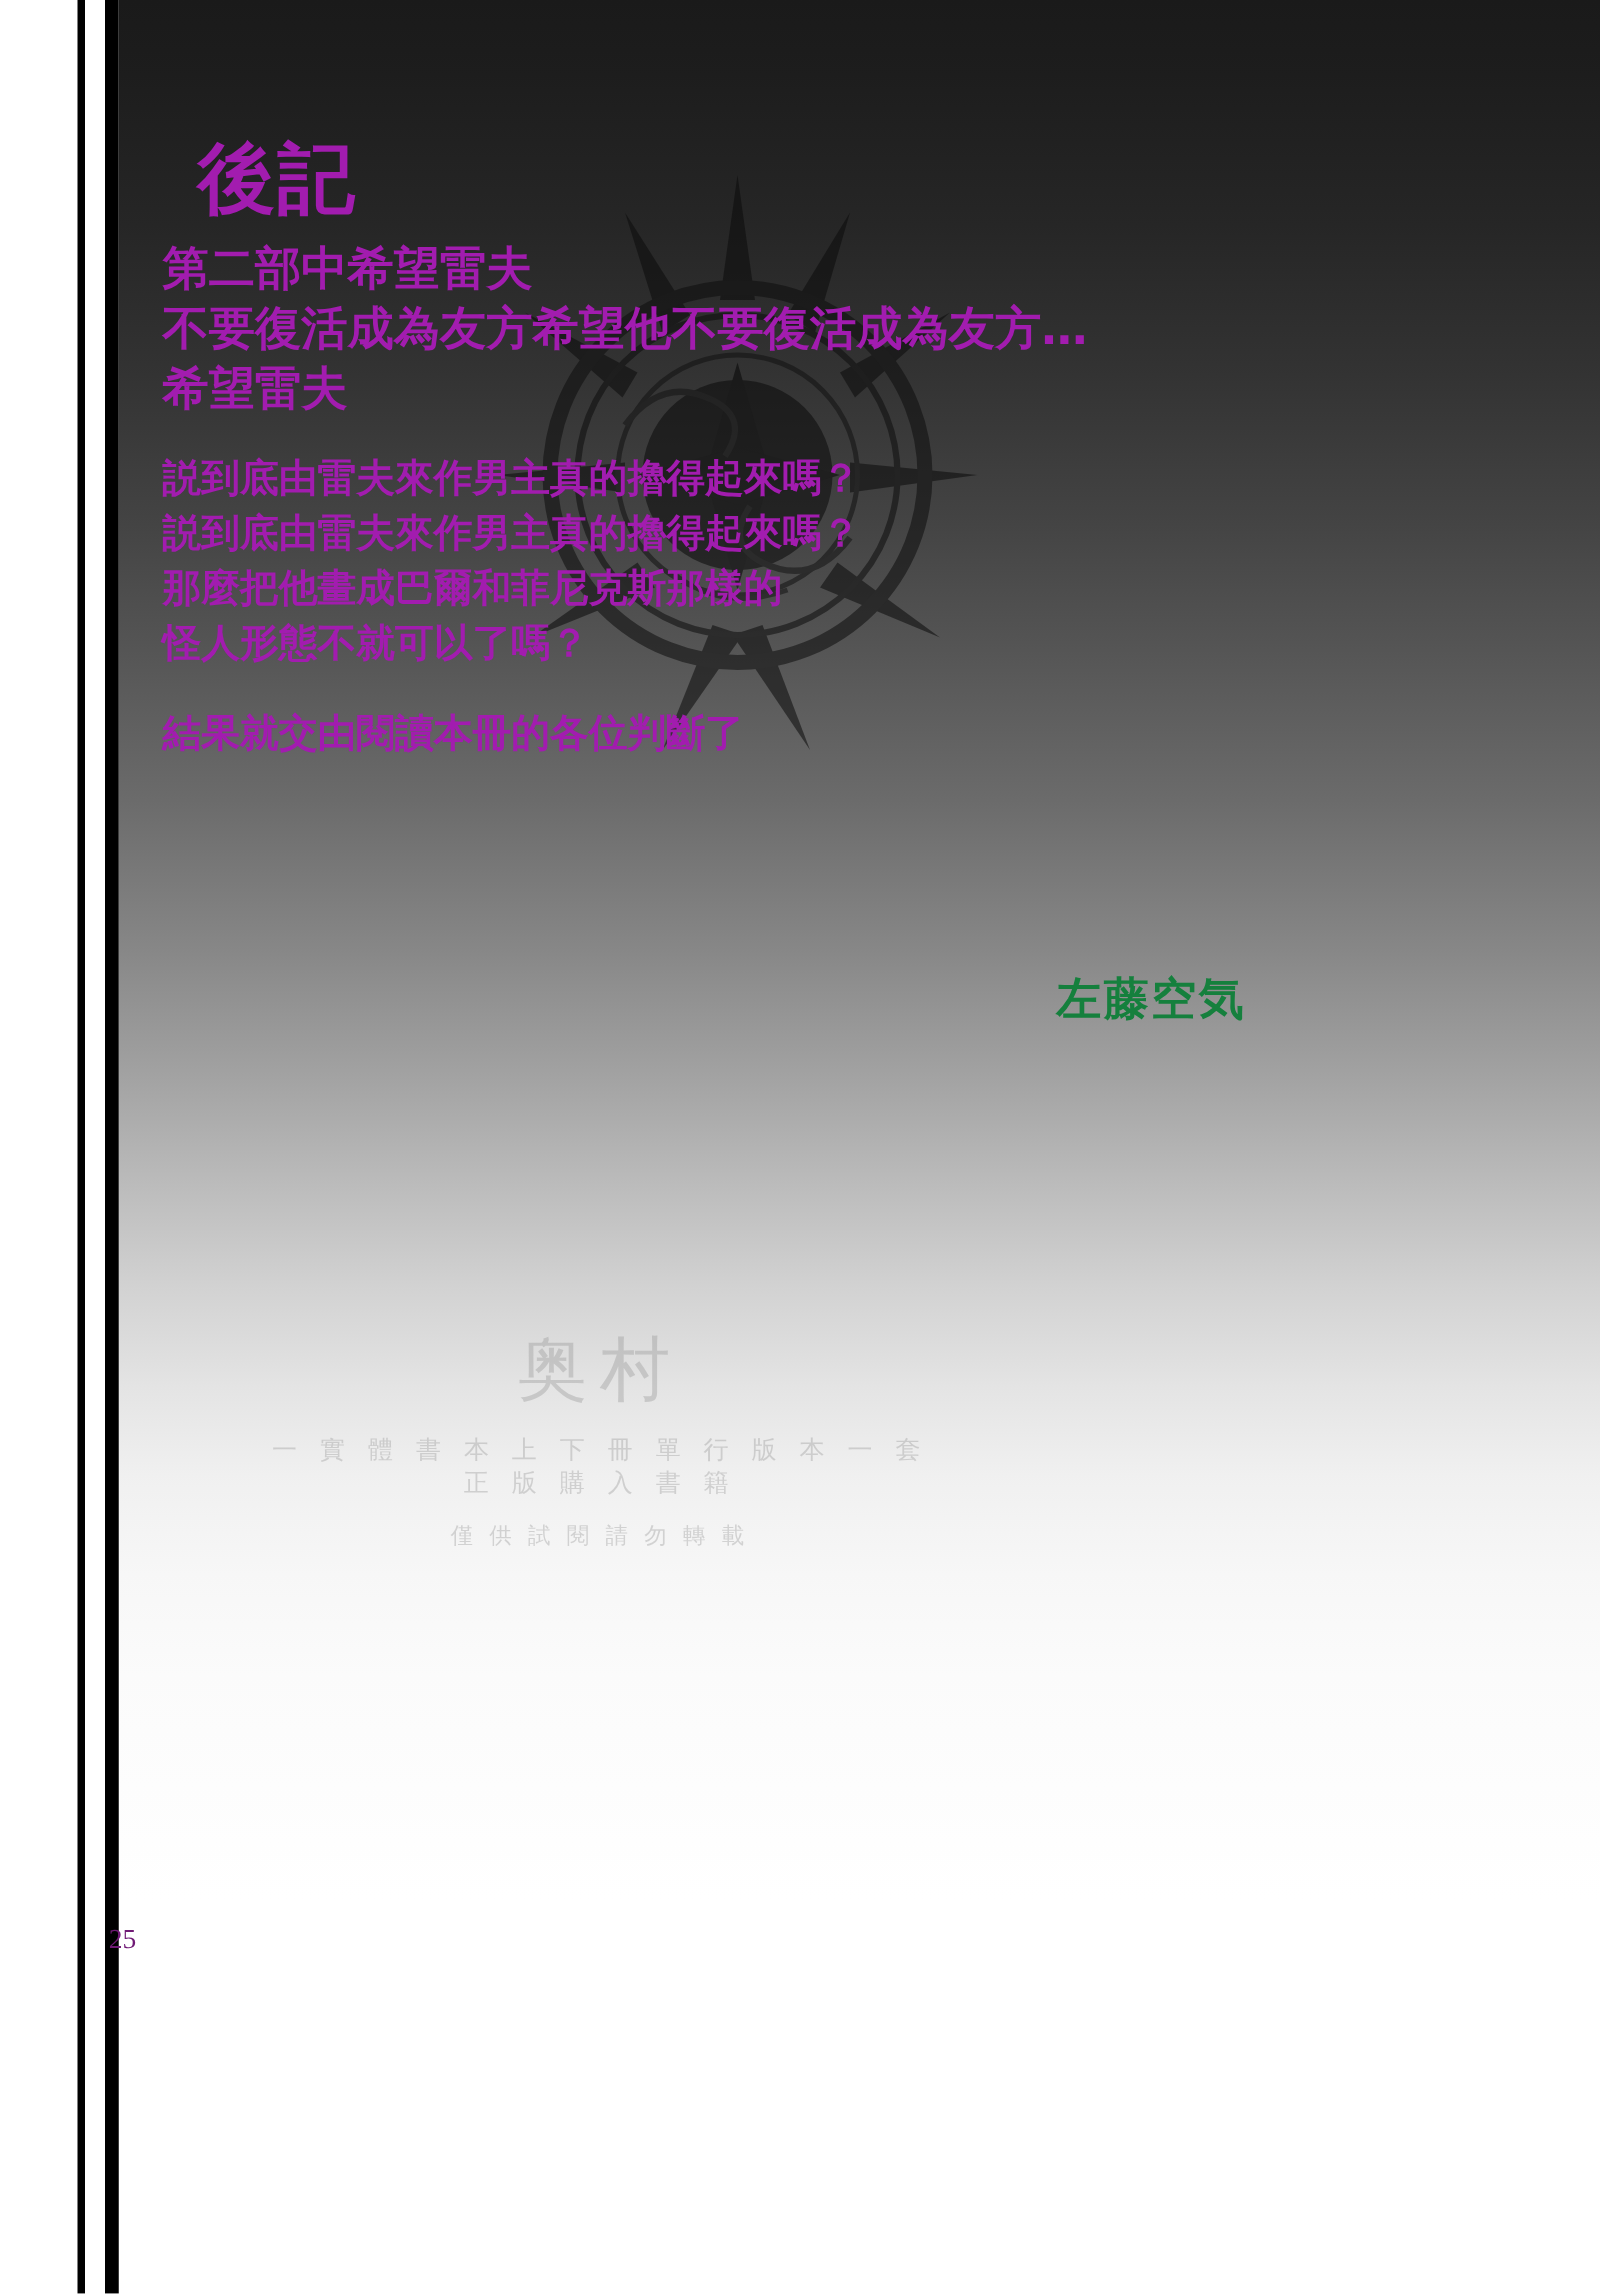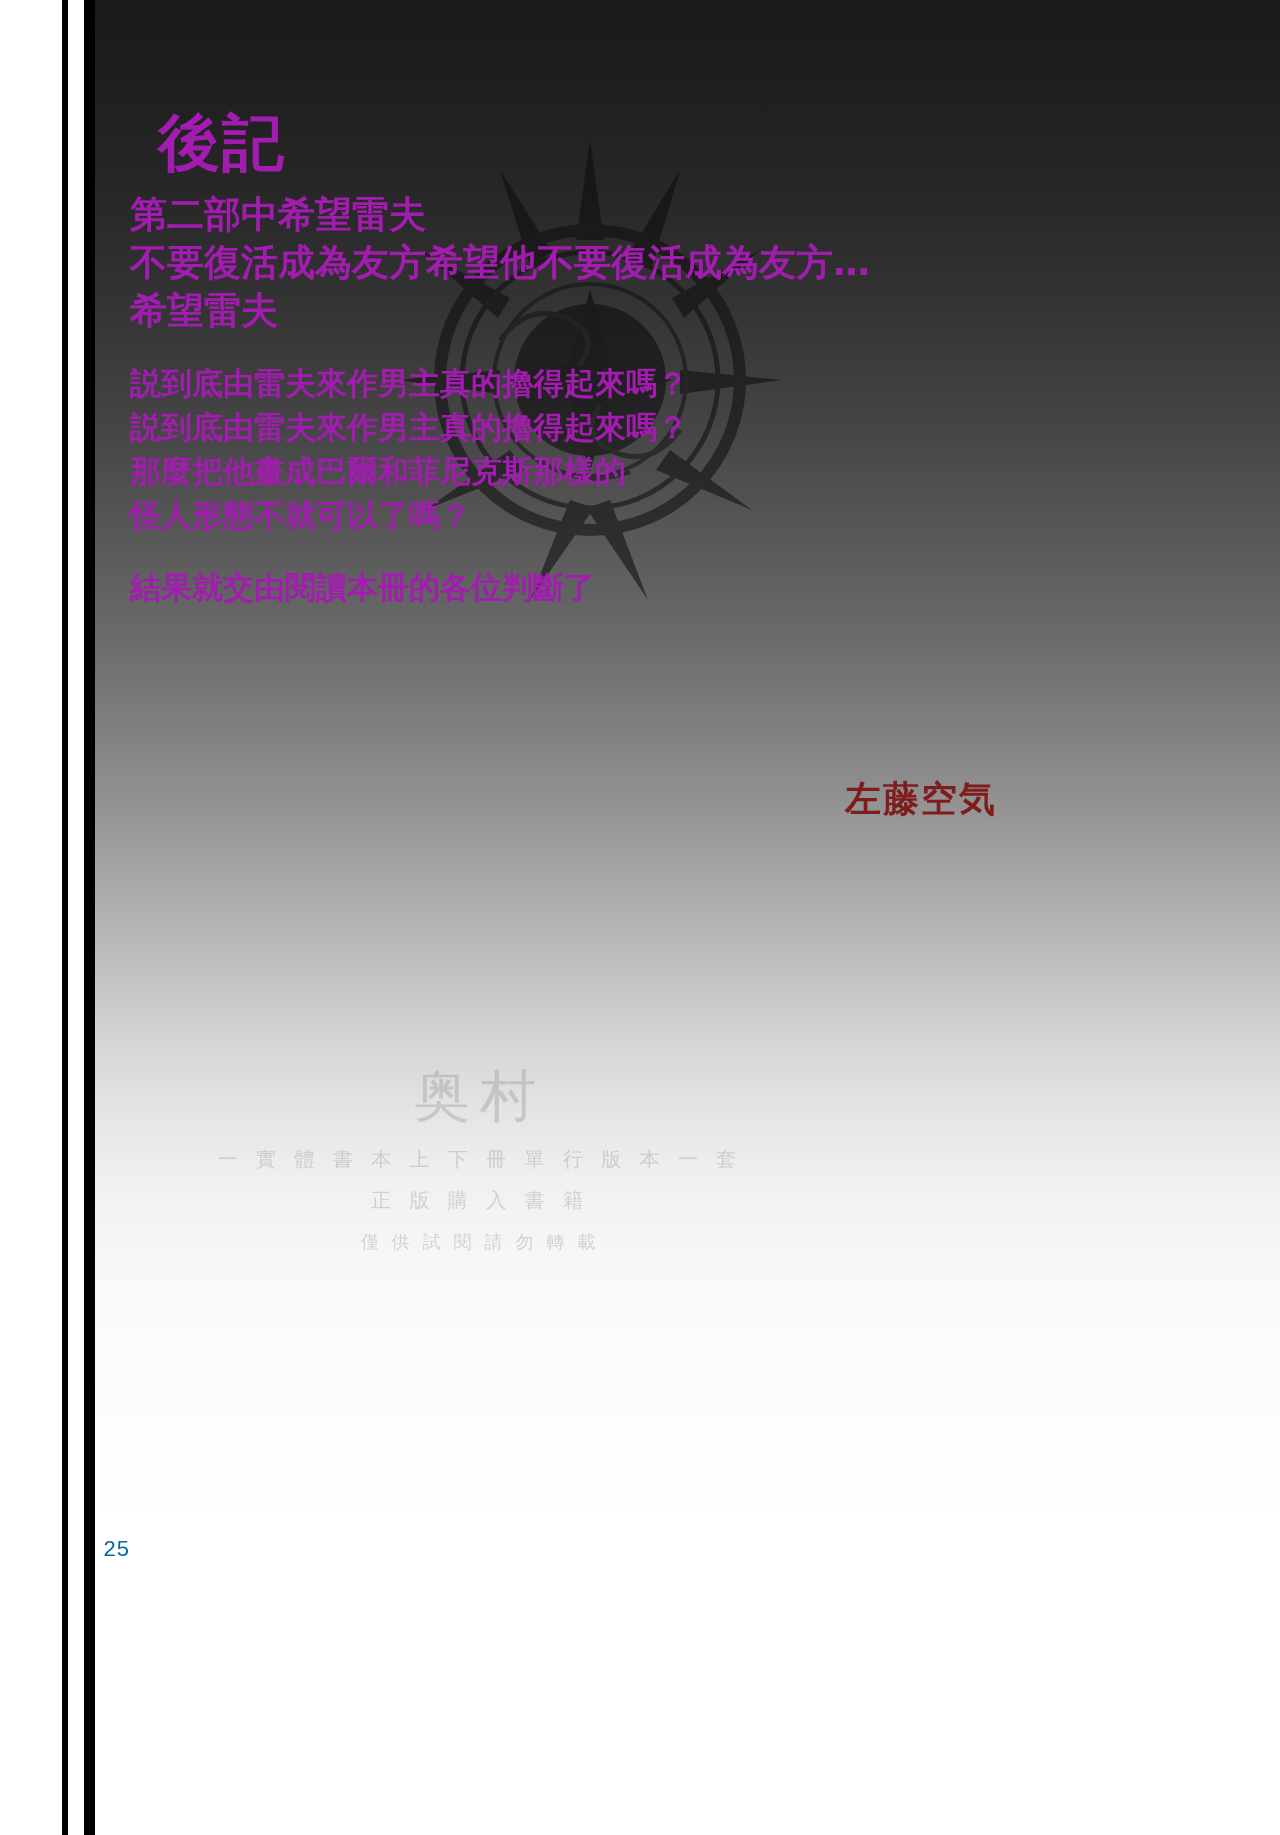--- a/index.html
+++ b/index.html
@@ -87,21 +87,20 @@
     font-family: "DejaVu Serif", serif;
     line-height: 1;
   }
   #watermark .wm-line {
     margin-top: 22px;
     font-size: 20px;
     letter-spacing: 6px;
     font-family: "DejaVu Serif", serif;
   }
   #watermark .wm-line2 {
-    margin-top: 14px;
     font-size: 20px;
     letter-spacing: 6px;
     font-family: "DejaVu Serif", serif;
   }
   #watermark .wm-line3 {
     margin-top: 16px;
     font-size: 18px;
     letter-spacing: 4px;
     font-family: Liberation Sans, sans-serif;
   }
@@ -142,31 +141,31 @@
   .block-3 .line {
     font-size: 31px;
     font-weight: bold;
   }
   #signature {
     position: absolute;
     left: 845px;
     top: 775px;
     font-size: 36px;
     font-weight: bold;
-    color: #7f1d1d;
+    color: #15803d;
     letter-spacing: 2px;
     font-family: "DejaVu Sans", sans-serif;
   }
   #page-number {
     position: absolute;
-    left: 103px;
+    left: 87px;
     top: 1538px;
     font-size: 22px;
-    color: #0369a1;
-    font-family: Liberation Mono, monospace;
+    color: #701a75;
+    font-family: Liberation Serif, serif;
   }
 </style>
 </head>
 <body>
 
 <div id="page">
 
   <div id="page-bg"></div>
 
   <div id="gutter"></div>

